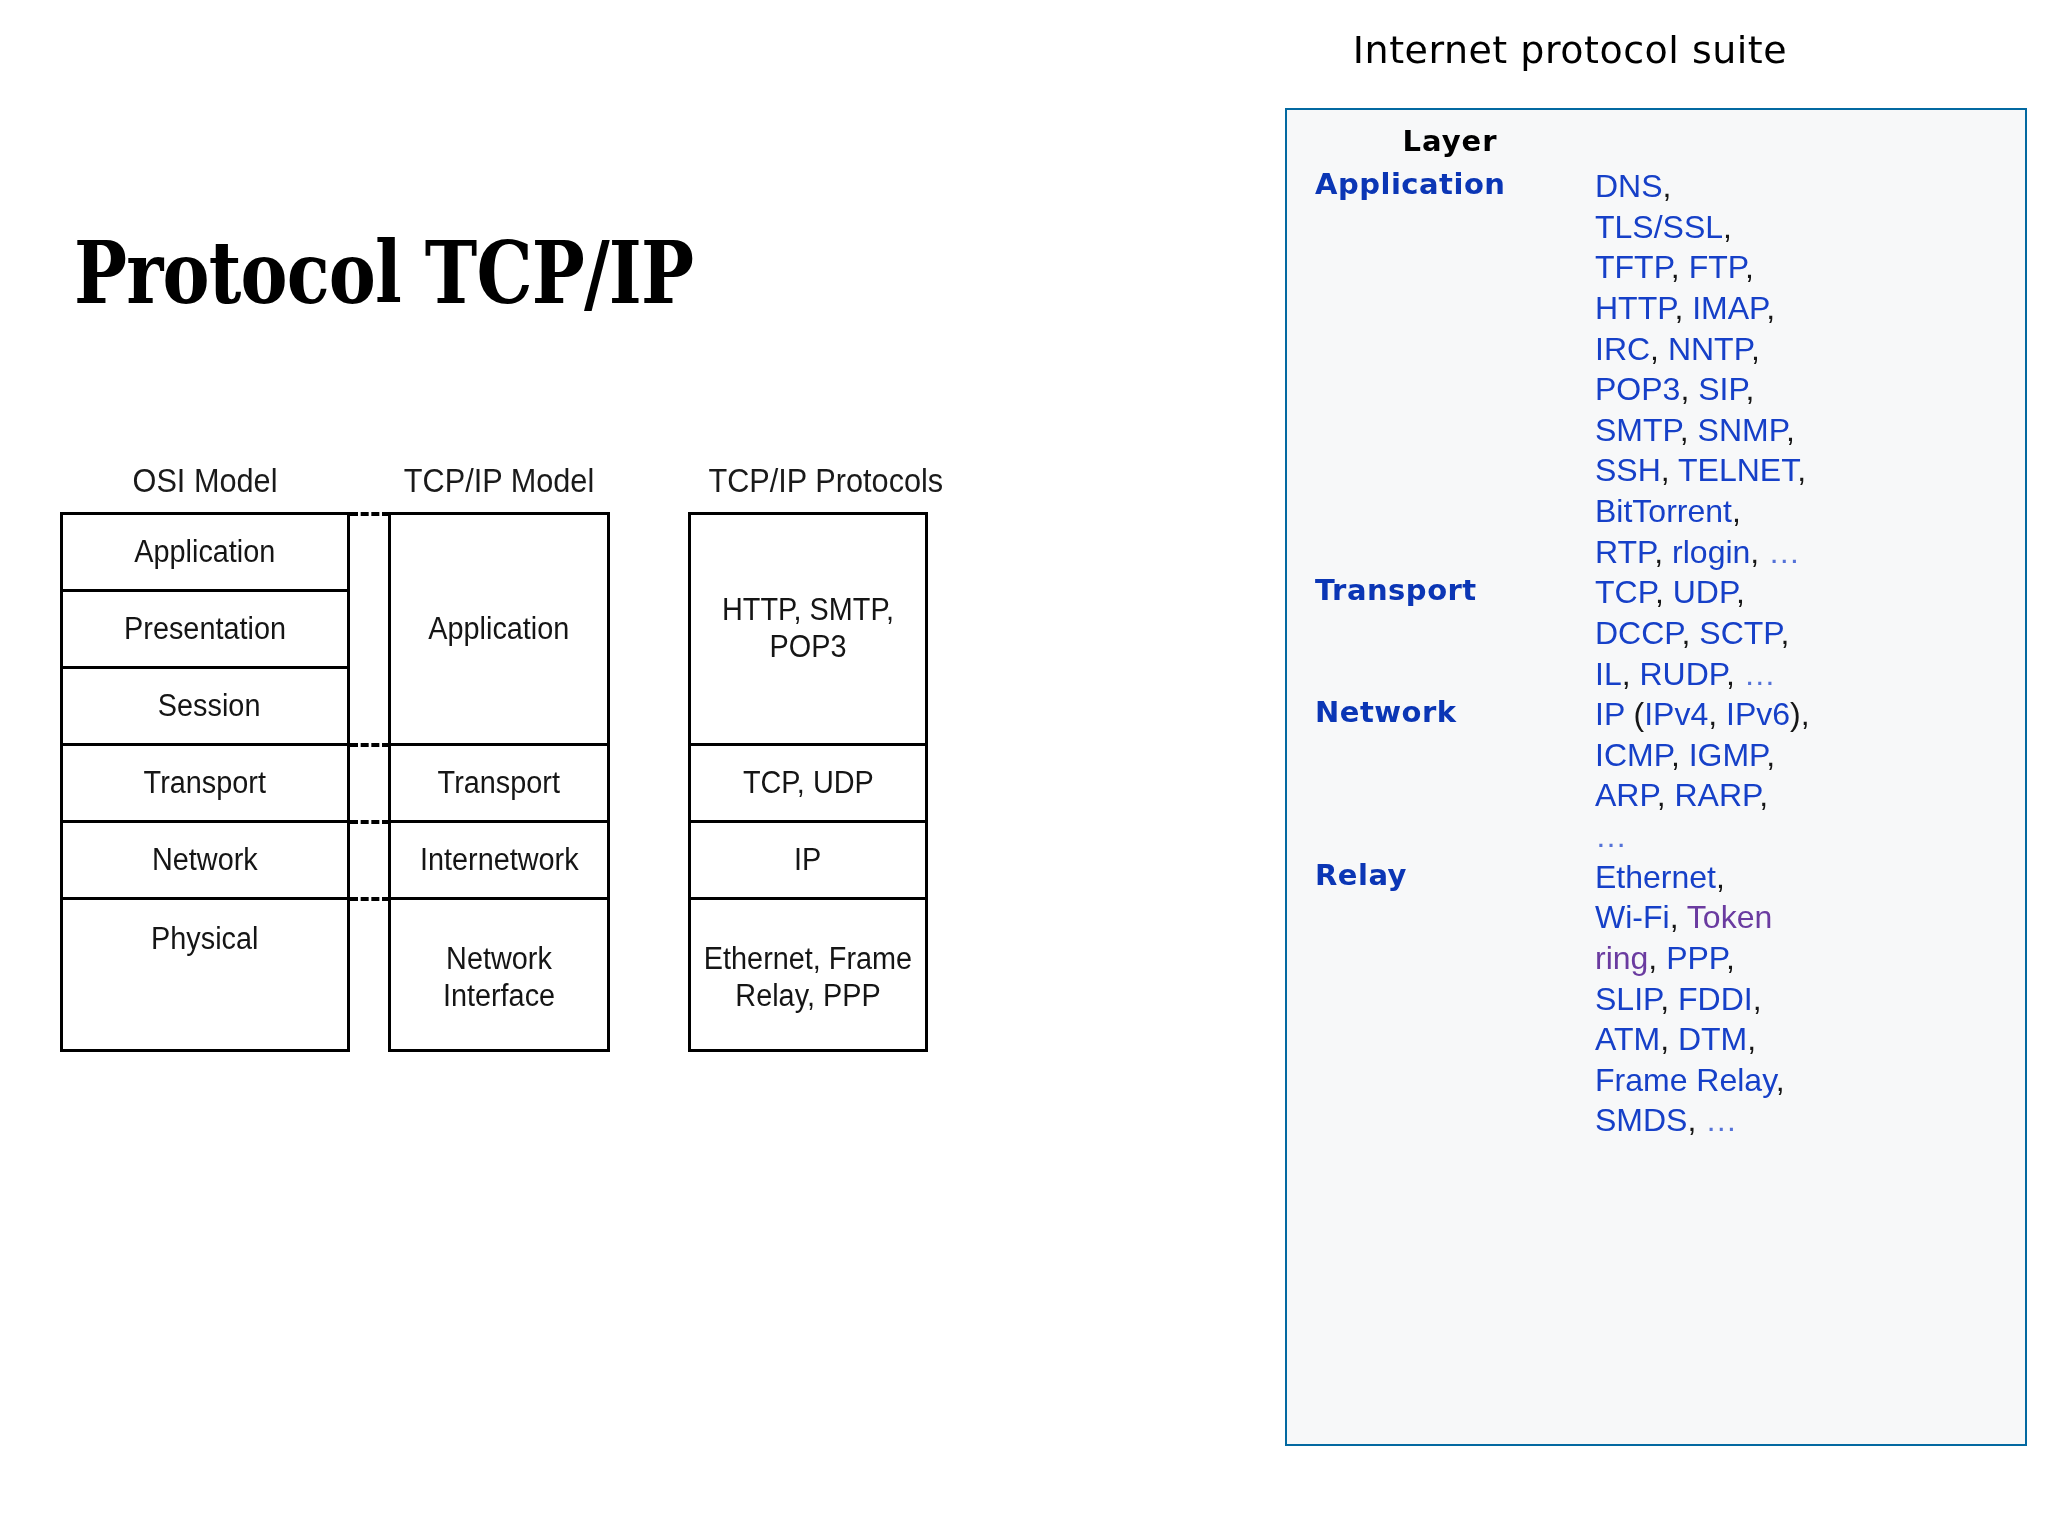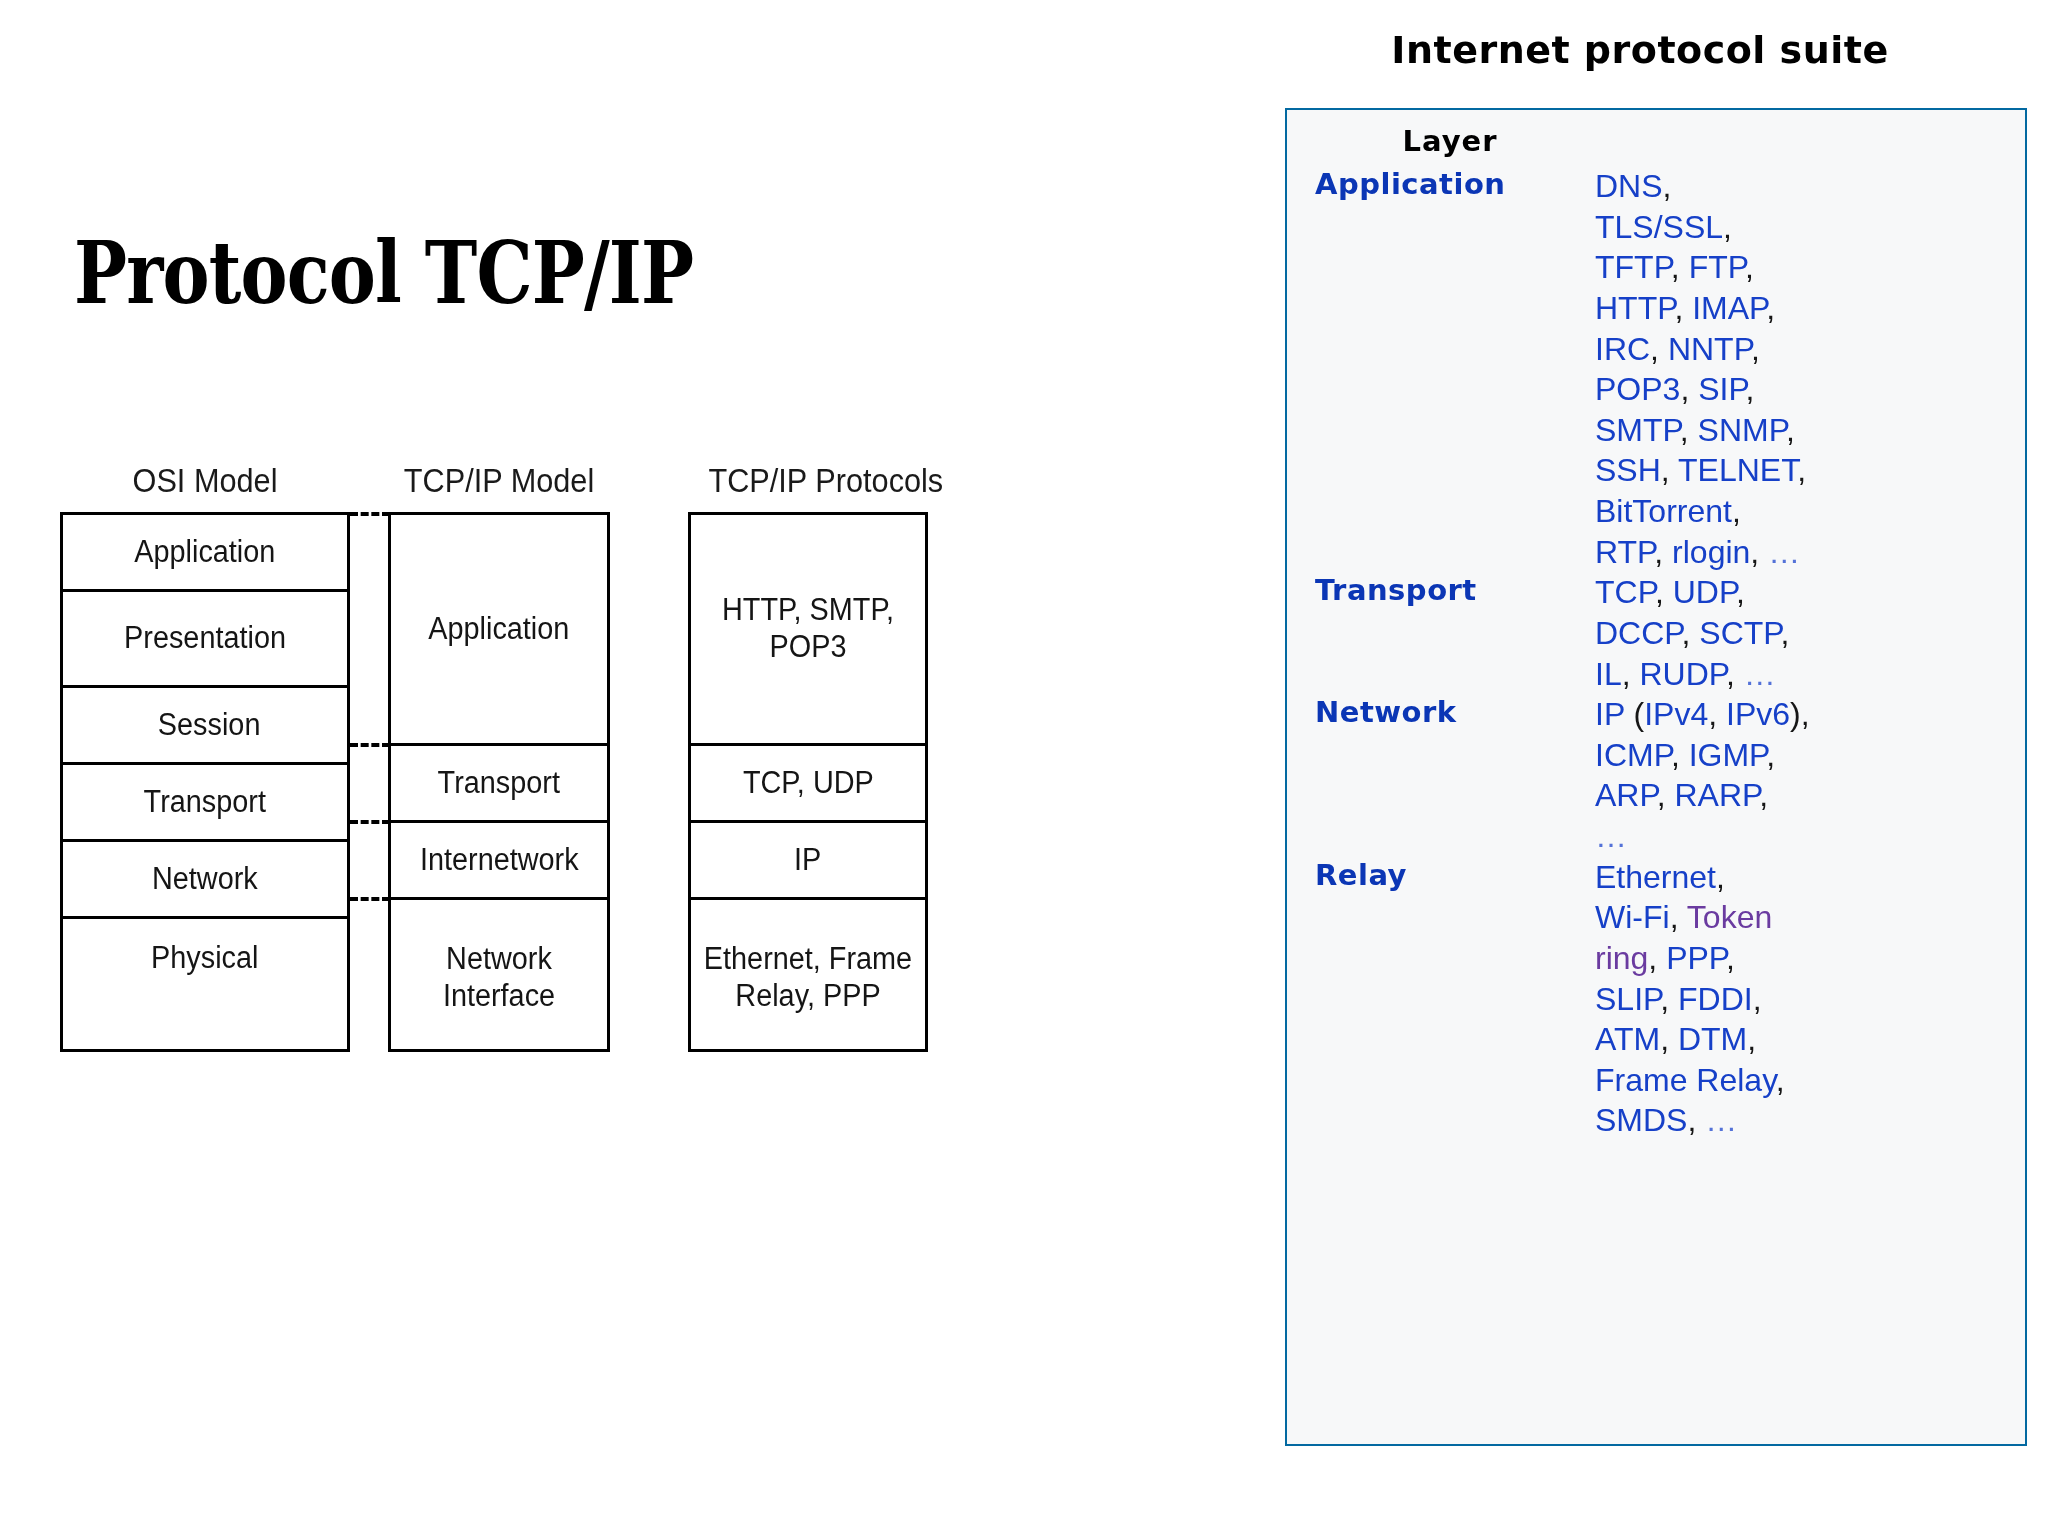--- a/index.html
+++ b/index.html
@@ -77,26 +77,26 @@
     position: absolute;
     height: 0;
     border-top: 4px dashed #000000;
     left: 350px;
     width: 40px;
   }
 
   
   #ips-title {
     position: absolute;
-    left: 1290px;
+    left: 1220px;
     top: 28px;
     width: 700px;
     text-align: center;
     font-family: "DejaVu Sans", sans-serif;
-    font-weight: bold;
+    font-weight: normal;
     font-size: 38px;
     color: #000000;
     letter-spacing: 0.5px;
     white-space: nowrap;
   }
   #ips-box {
     position: absolute;
     left: 1285px;
     top: 108px;
     width: 742px;
@@ -157,21 +157,21 @@
 <div id="main-title">Protocol TCP/IP</div>
 
 <div class="col-heading" id="heading-osi">OSI Model</div>
 <div class="col-heading" id="heading-tcpip">TCP/IP Model</div>
 <div class="col-heading" id="heading-protocols">TCP/IP Protocols</div>
 
 <div class="stack" id="osi-stack">
   <div class="cell" style="height:77px;">
       <span>Application</span>
     </div>
-  <div class="cell" style="height:96px;">
+  <div class="cell" style="height:77px;">
       <span>Presentation</span>
     </div>
   <div class="cell" style="height:77px;padding-left:8px;">
       <span>Session</span>
     </div>
   <div class="cell" style="height:77px;">
       <span>Transport</span>
     </div>
   <div class="cell" style="height:77px;">
       <span>Network</span>

